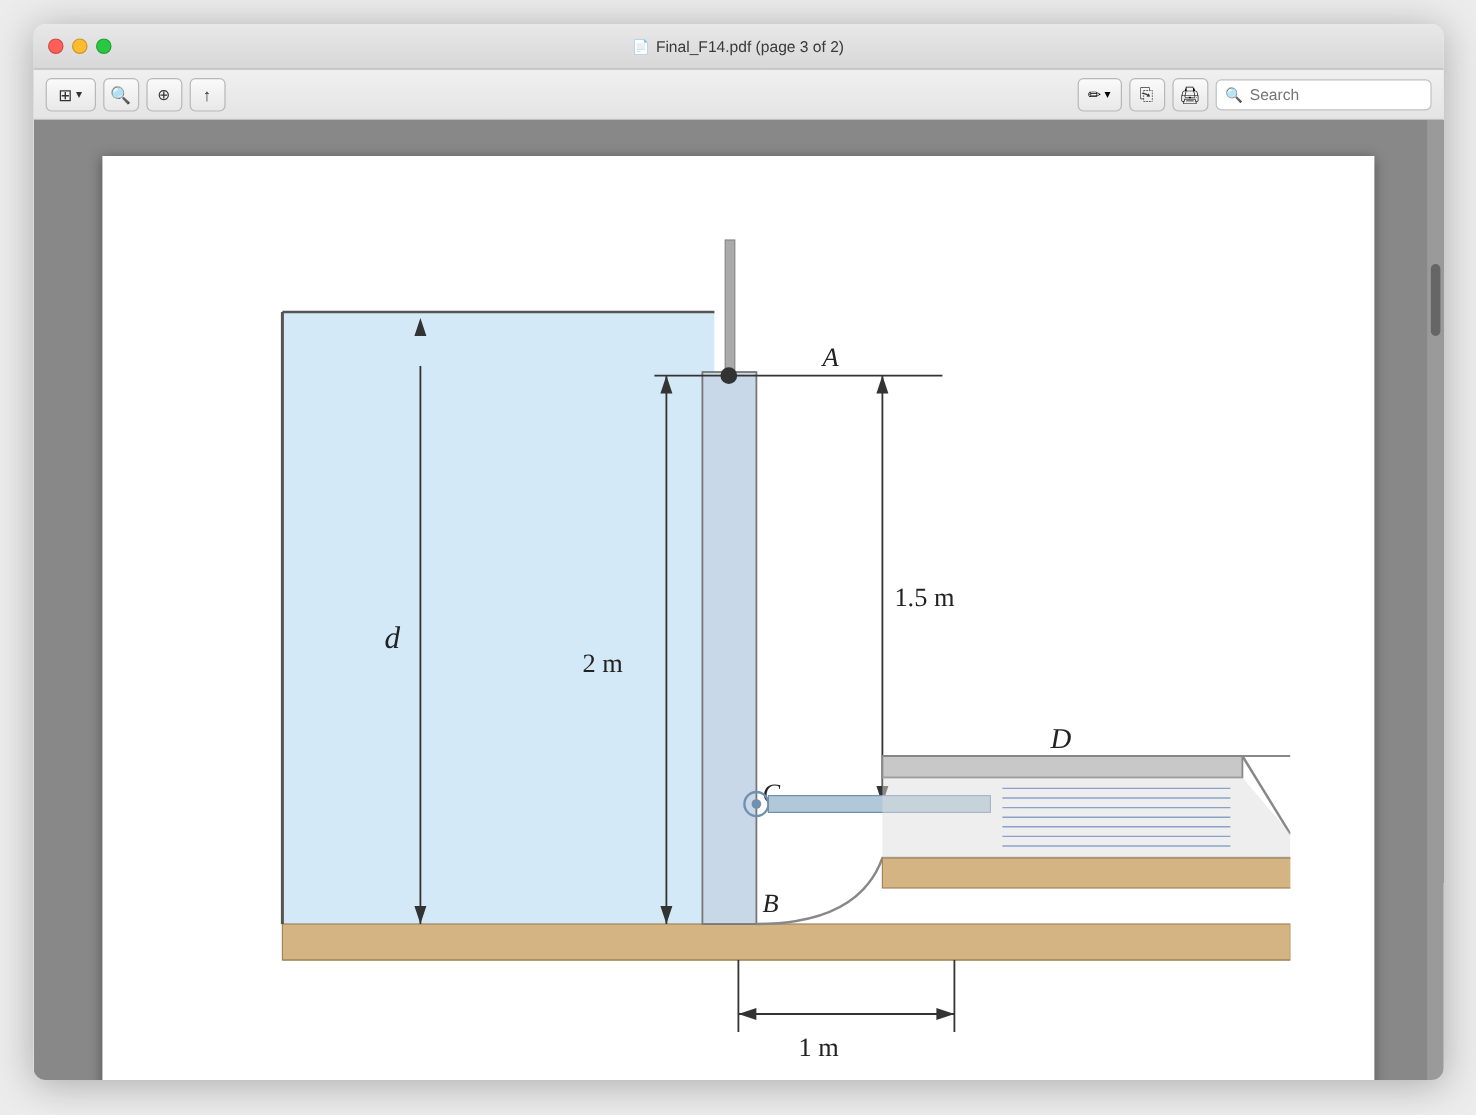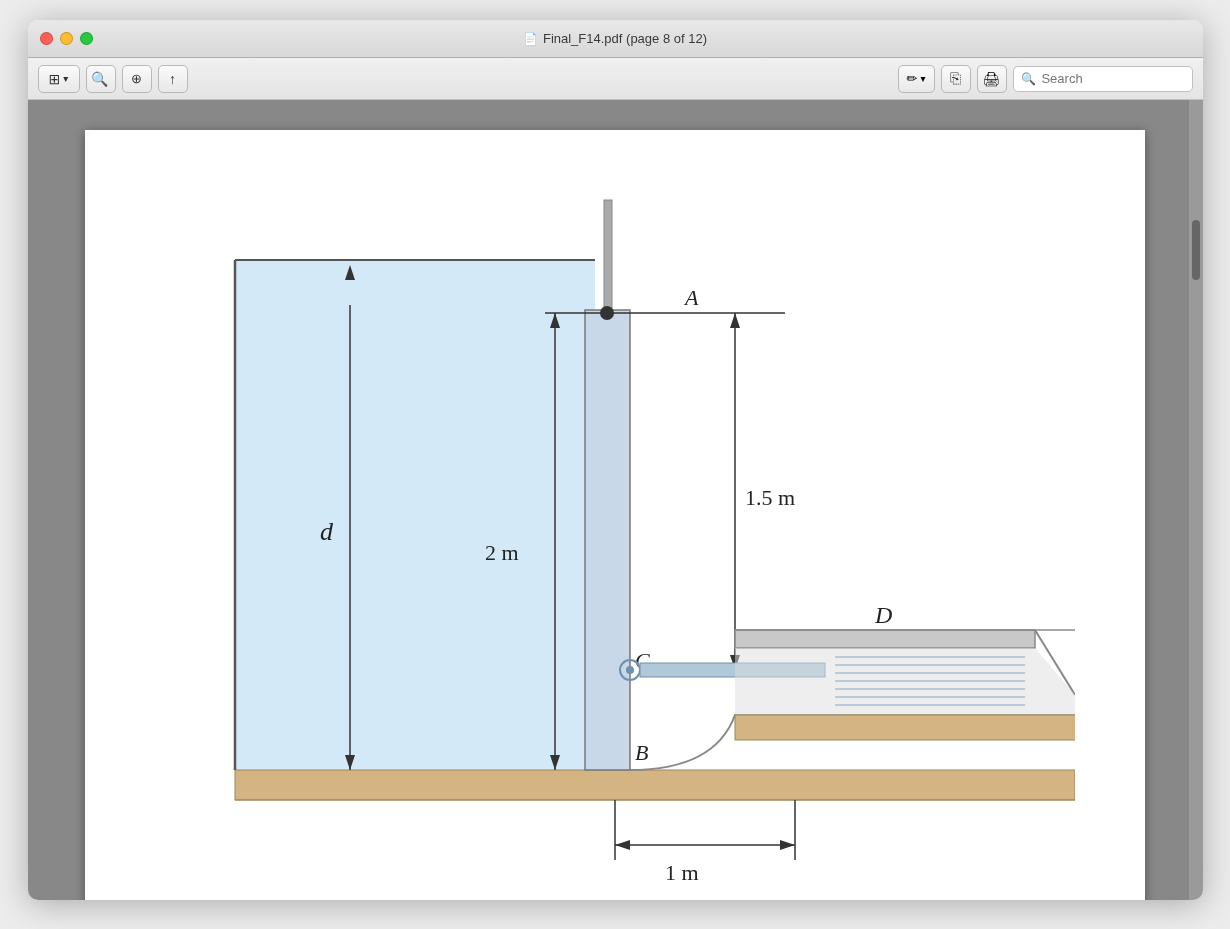--- a/index.html
+++ b/index.html
@@ -223,21 +223,21 @@
 <div class="window">
 
   <div class="titlebar">
     <div class="traffic-lights">
       <div class="traffic-light tl-close"></div>
       <div class="traffic-light tl-minimize"></div>
       <div class="traffic-light tl-maximize"></div>
     </div>
     <div class="titlebar-title">
       <span class="doc-icon">📄</span>
-      <span>Final_F14.pdf (page 8 of 12)</span>
+      <span>Final_F14.pdf (page 3 of 2)</span>
     </div>
   </div>
 
   <div class="toolbar">
     <div class="toolbar-btn sidebar-btn">
       <span>⊞</span>
       <span style="font-size:10px;">▾</span>
     </div>
     <div class="toolbar-btn zoom-out-btn">
       <span>🔍</span>

